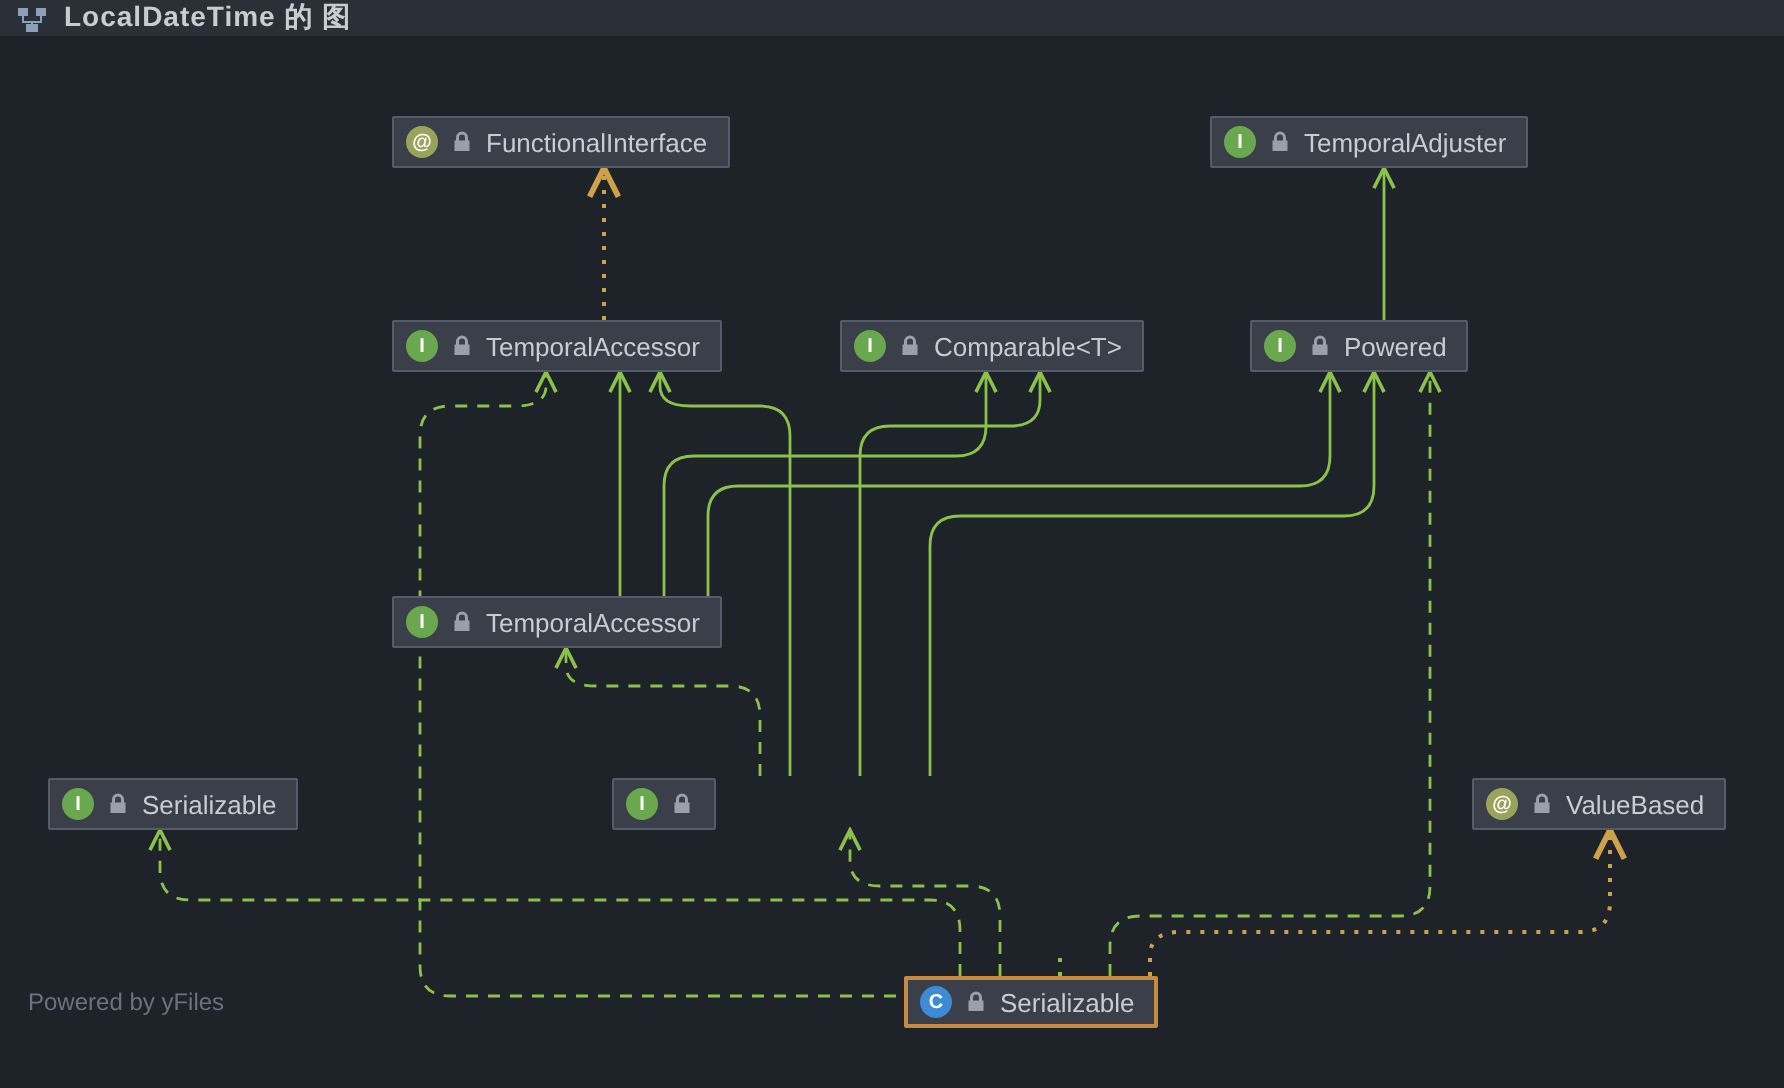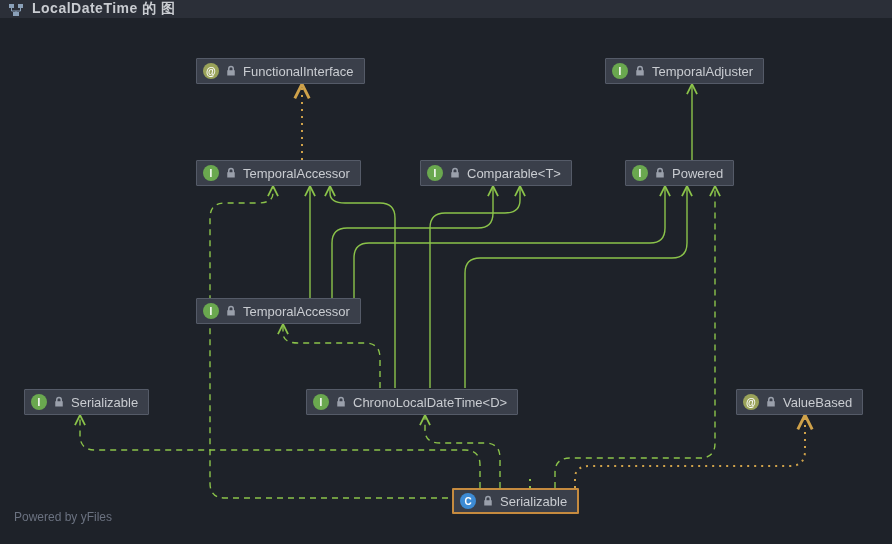--- a/index.html
+++ b/index.html
@@ -12,21 +12,21 @@
     position: absolute; background: #3a3f4a; border: 1px solid #555b68; color: #c9ccd1;
     font-size: 13px; display: flex; align-items: center; gap: 6px; padding: 4px 10px 4px 6px;
     border-radius: 1px; height: 26px; white-space: nowrap;
   }
   .node.sel { border: 2px solid #c68b3f; }
   .badge { width: 16px; height: 16px; border-radius: 50%; display: inline-flex; align-items: center; justify-content: center; font-size: 10px; font-weight: bold; color: #1e2229; }
   .badge.i { background: #6aa84f; color:#fff; }
   .badge.a { background: #9aa35a; color:#fff; }
   .badge.c { background: #3d8bd4; color:#fff; }
   .lock { width: 12px; height: 12px; fill: #9aa0ab; }
-  .footer { position: absolute; left: 14px; bottom: 8px; color: #6b7280; font-size: 12px; }
+  .footer { position: absolute; left: 14px; bottom: 24px; color: #6b7280; font-size: 12px; }
   svg.edges { position: absolute; inset: 0; width: 892px; height: 514px; pointer-events: none; }
   svg.edges path { fill: none; }
   svg.edges .solid { stroke: #8bc34a; stroke-width: 1.4; }
   svg.edges .dash  { stroke: #8bc34a; stroke-width: 1.4; stroke-dasharray: 6 5; }
   svg.edges .dotA  { stroke: #cfa24a; stroke-width: 2; stroke-dasharray: 2 5; }
   svg.edges .dotB  { stroke: #8bc34a; stroke-width: 2; stroke-dasharray: 2 5; }
 </style>
 </head>
 <body>
 
@@ -140,21 +140,20 @@
         <path d="M4 7V5a4 4 0 018 0v2h1v7H3V7h1zm2 0h4V5a2 2 0 00-4 0v2z"></path>
       </svg>
     <span>Serializable</span>
   </div>
 
   <div class="node" style="left:306px; top:371px;">
     <span class="badge i">I</span>
     <svg class="lock" viewBox="0 0 16 16">
         <path d="M4 7V5a4 4 0 018 0v2h1v7H3V7h1zm2 0h4V5a2 2 0 00-4 0v2z"></path>
       </svg>
-    <span>ChronoLocalDateTime&lt;D&gt;</span>
   </div>
 
   <div class="node" style="left:736px; top:371px;">
     <span class="badge a">@</span>
     <svg class="lock" viewBox="0 0 16 16">
         <path d="M4 7V5a4 4 0 018 0v2h1v7H3V7h1zm2 0h4V5a2 2 0 00-4 0v2z"></path>
       </svg>
     <span>ValueBased</span>
   </div>
 

